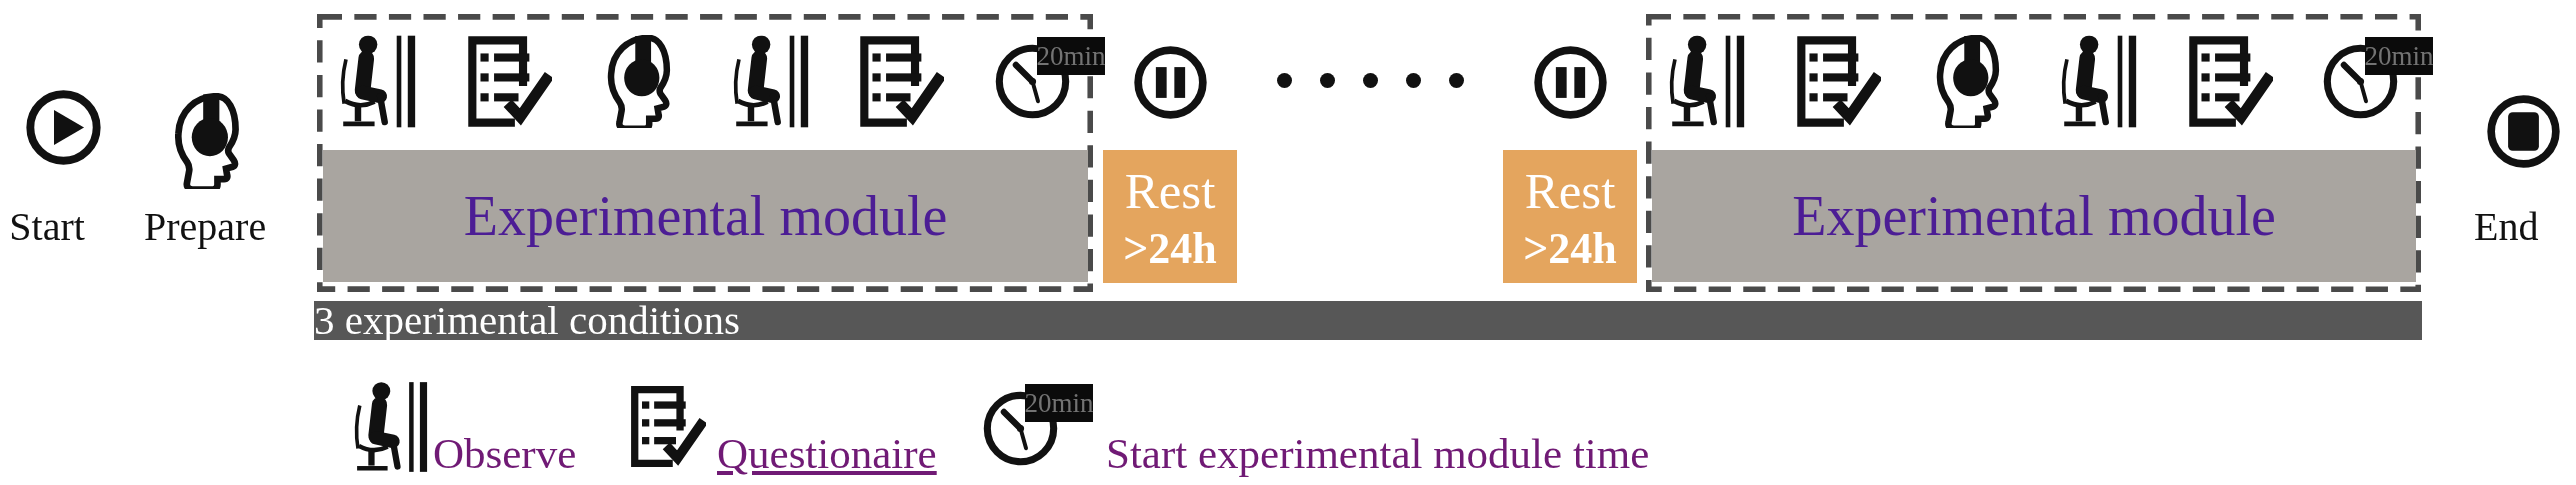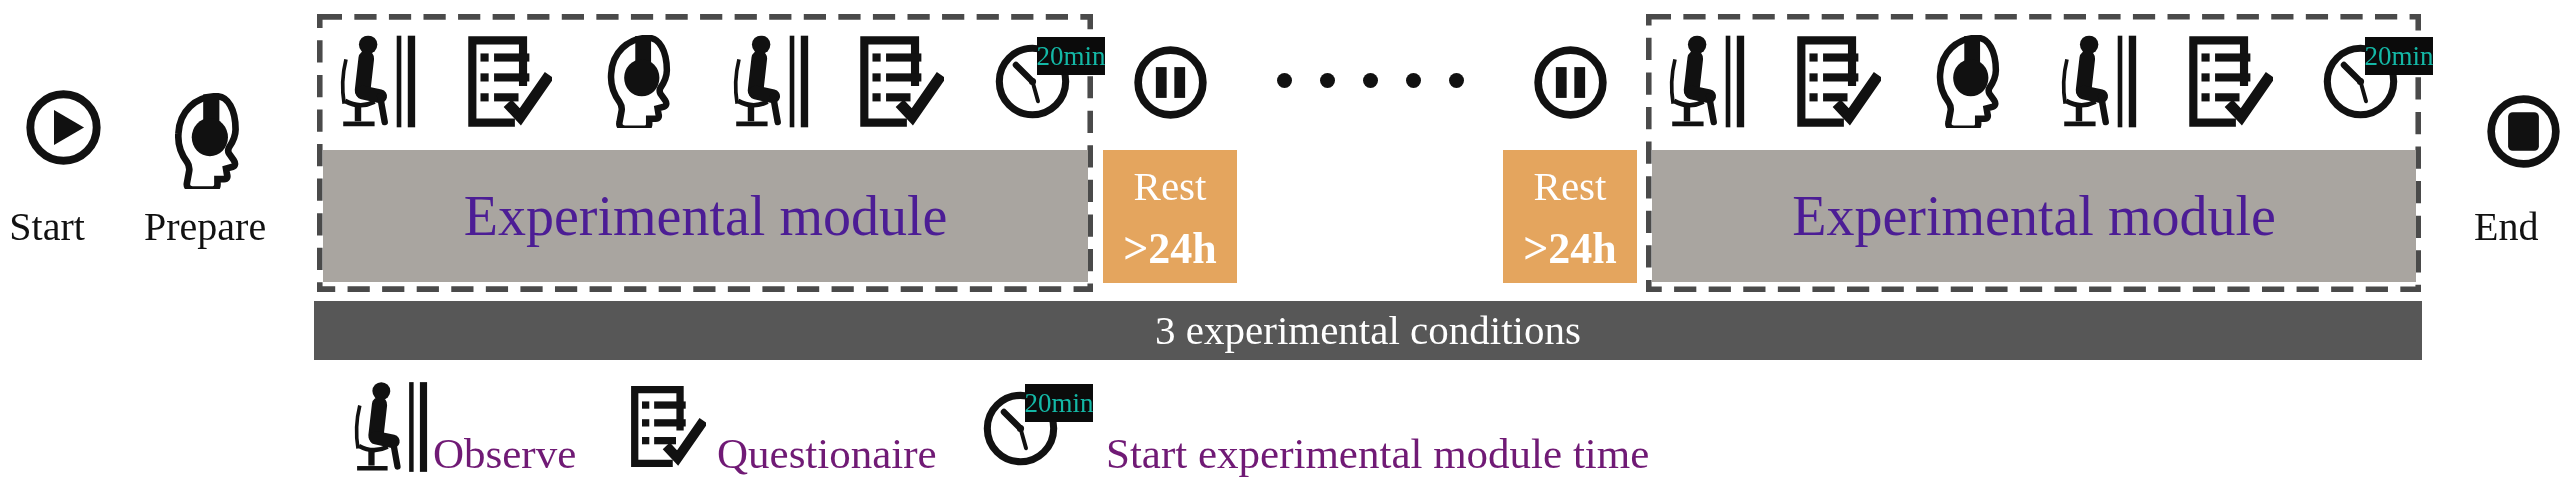--- a/index.html
+++ b/index.html
@@ -15,31 +15,31 @@
   .icon-row{position:absolute;left:17.3px;right:21px;top:21px;height:94px;
             display:flex;justify-content:space-between;align-items:center;}
   .icon-row .ic{position:relative;flex:0 0 auto;}
   .gray-bar{position:absolute;left:6.2px;right:5px;top:136px;height:132px;
             background:#a9a5a0;display:flex;align-items:center;justify-content:center;}
   .gray-bar .bar-label{color:#4c1d95;font-size:56px;line-height:1;}
   
   .rest-box{position:absolute;top:150px;width:134px;height:133px;background:#e4a55e;
             display:flex;flex-direction:column;align-items:center;justify-content:space-between;
             padding:16px 0 12.3px 0;box-sizing:border-box;}
-  .rest-title{color:#fff;font-size:41px;line-height:1;}
+  .rest-title{color:#fff;font-size:51px;line-height:1;}
   .rest-duration{color:#fff;font-size:44px;line-height:1;font-weight:bold;}
   
-  .conditions-bar{position:absolute;left:314px;top:301px;width:2108px;height:59px;background:#575757;
-                  display:flex;align-items:center;justify-content:center;}
+  .conditions-bar{position:absolute;left:314px;top:301px;width:2108px;height:39px;background:#575757;
+                  display:flex;align-items:center;}
   .conditions-bar .bar-label{color:#fff;font-size:41px;line-height:1;}
   
   .dots{position:absolute;left:1277px;top:73px;display:flex;gap:28px;}
   .dots span{width:15px;height:15px;border-radius:50%;background:#111;display:block;}
   
-  .badge{position:absolute;background:#0b0b0b;color:#14b8a6;display:flex;align-items:center;justify-content:center;
+  .badge{position:absolute;background:#0b0b0b;color:#737373;display:flex;align-items:center;justify-content:center;
          font-size:27px;line-height:1;font-family:"Liberation Serif",serif;}
   .clock-wrap .badge{left:44px;top:-5px;width:68px;height:38px;}
   
   .legend-label{position:absolute;font-size:43px;line-height:1;white-space:nowrap;color:#701a75;}
 </style>
 </head>
 <body>
 
 <svg width="0" height="0" style="position:absolute" aria-hidden="true">
   <defs>
@@ -214,21 +214,21 @@
       <use href="#sym-observe"></use>
     </svg>
 </div>
 <div class="legend-label" style="left:433px;top:432px;">Observe</div>
 
 <div class="icon" style="left:629px;top:380px;width:77px;height:93px;">
   <svg viewBox="0 0 124 150" width="77" height="93">
       <use href="#sym-questionnaire"></use>
     </svg>
 </div>
-<div class="legend-label" style="left:717px;top:432px;">Questionaire</div>
+<div class="legend-label" style="left:717px;top:432px;text-decoration:underline;">Questionaire</div>
 
 <div class="icon rel-icon clock-wrap" style="left:981px;top:389px;width:79px;height:79px;">
   <svg viewBox="0 0 128 128" width="79" height="79">
       <use href="#sym-clock"></use>
     </svg>
   <span class="badge">20min</span>
 </div>
 <div class="legend-label" style="left:1106px;top:432px;">Start experimental module time</div>
 
 

